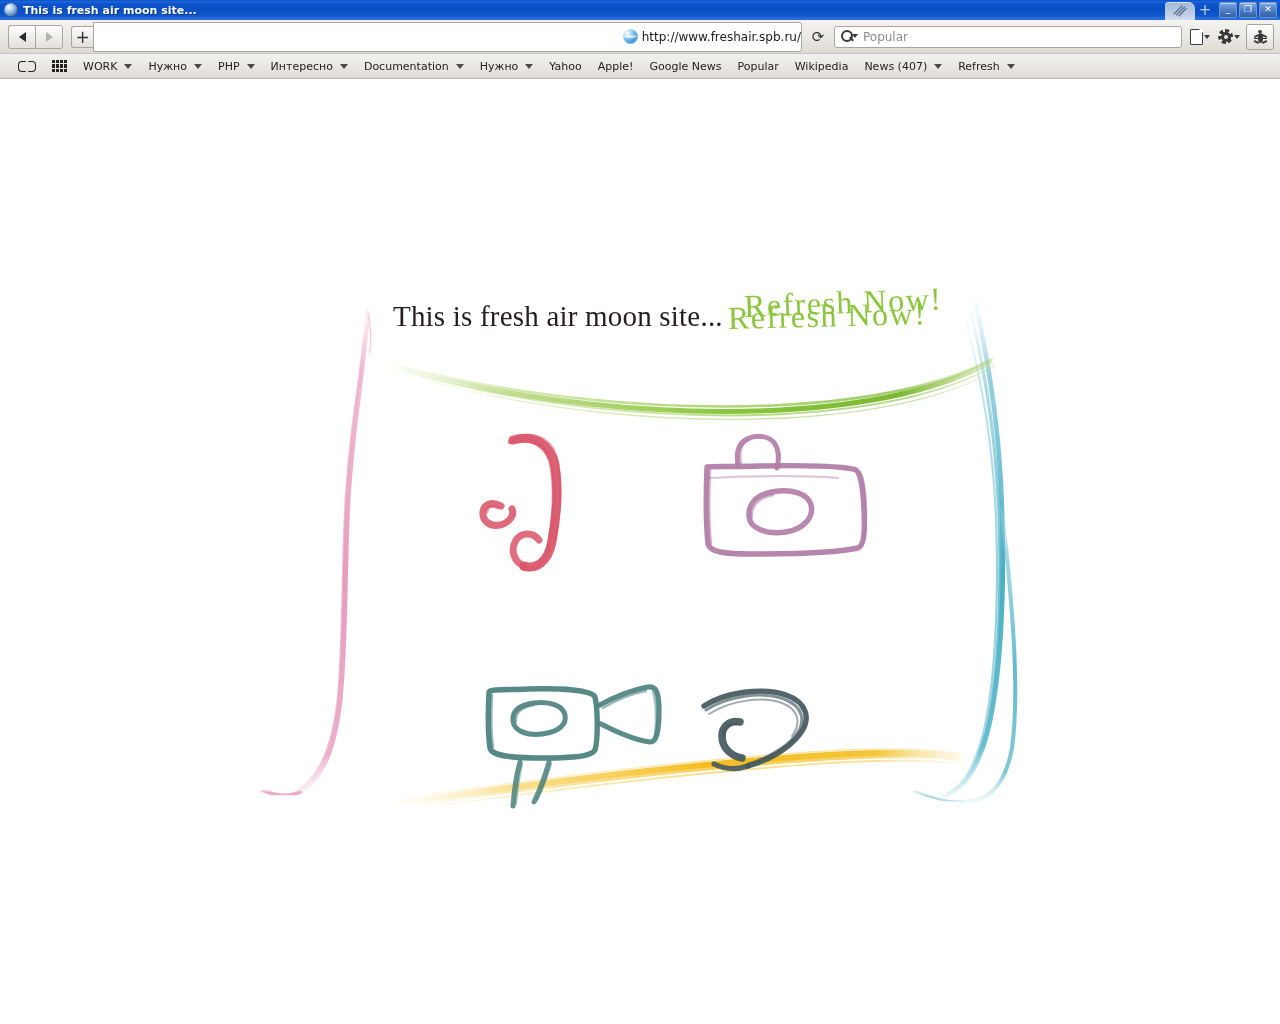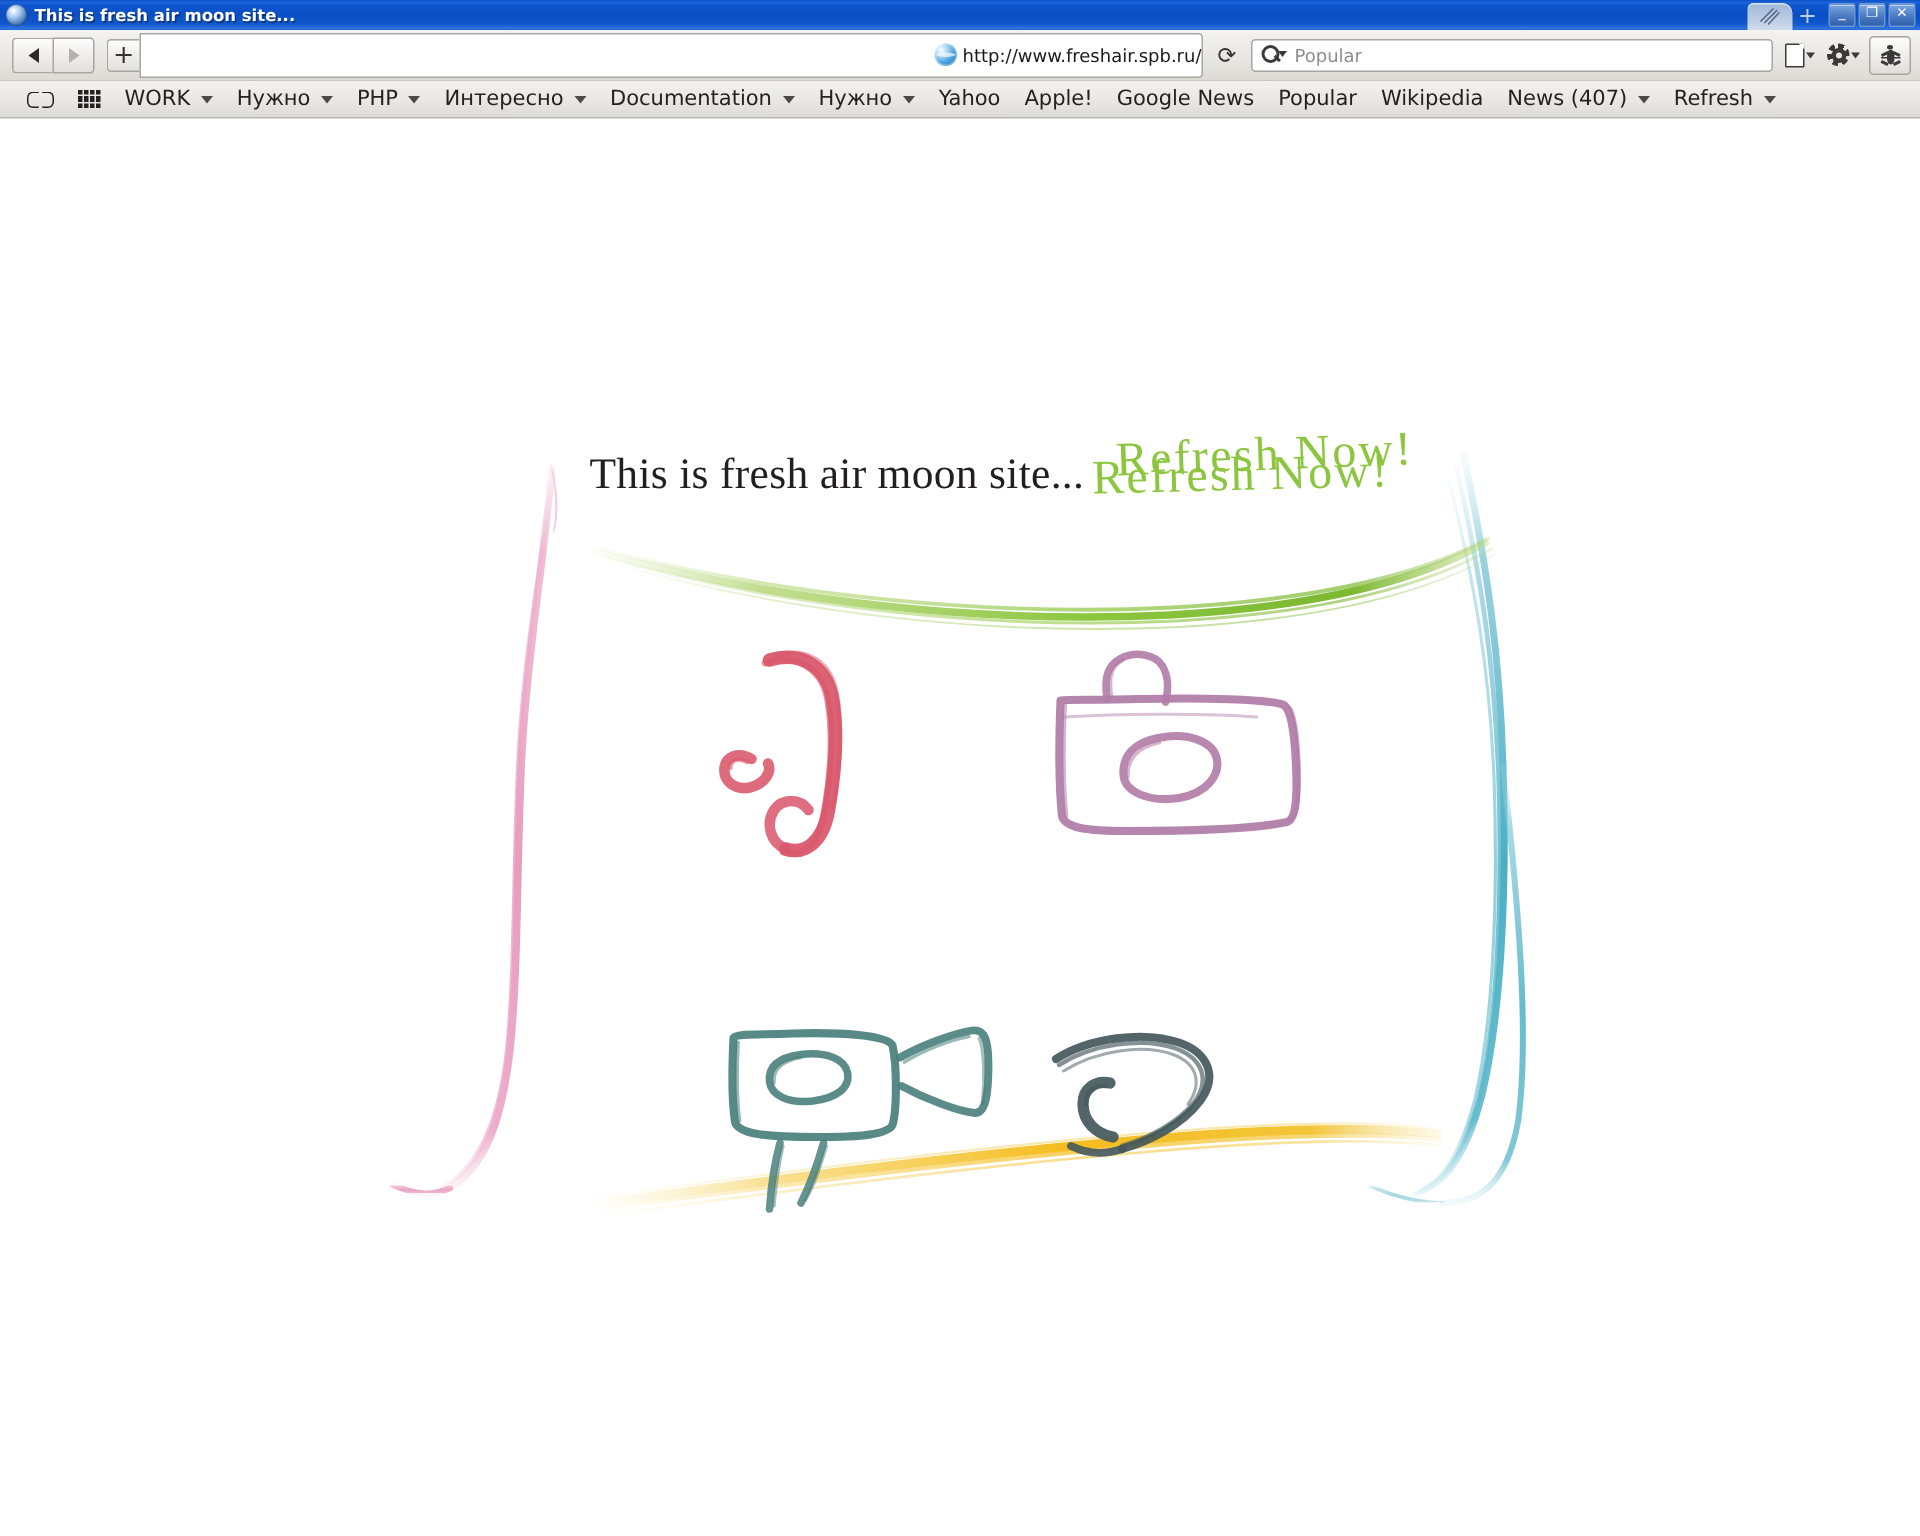--- a/index.html
+++ b/index.html
@@ -341,21 +341,21 @@
     box-sizing: border-box;
     padding-left: 10px;
   }
   .bm-item {
     display: flex;
     align-items: center;
     gap: 5px;
     padding: 2px 8px;
     color: #222222;
     font-family: "DejaVu Sans", sans-serif;
-    font-size: 14px;
+    font-size: 11px;
     white-space: nowrap;
     border-radius: 2px;
   }
   .bm-caret {
     width: 0; height: 0;
     border-left: 4px solid transparent;
     border-right: 4px solid transparent;
     border-top: 5px solid #4a4a4a;
     margin-left: 2px;
   }

